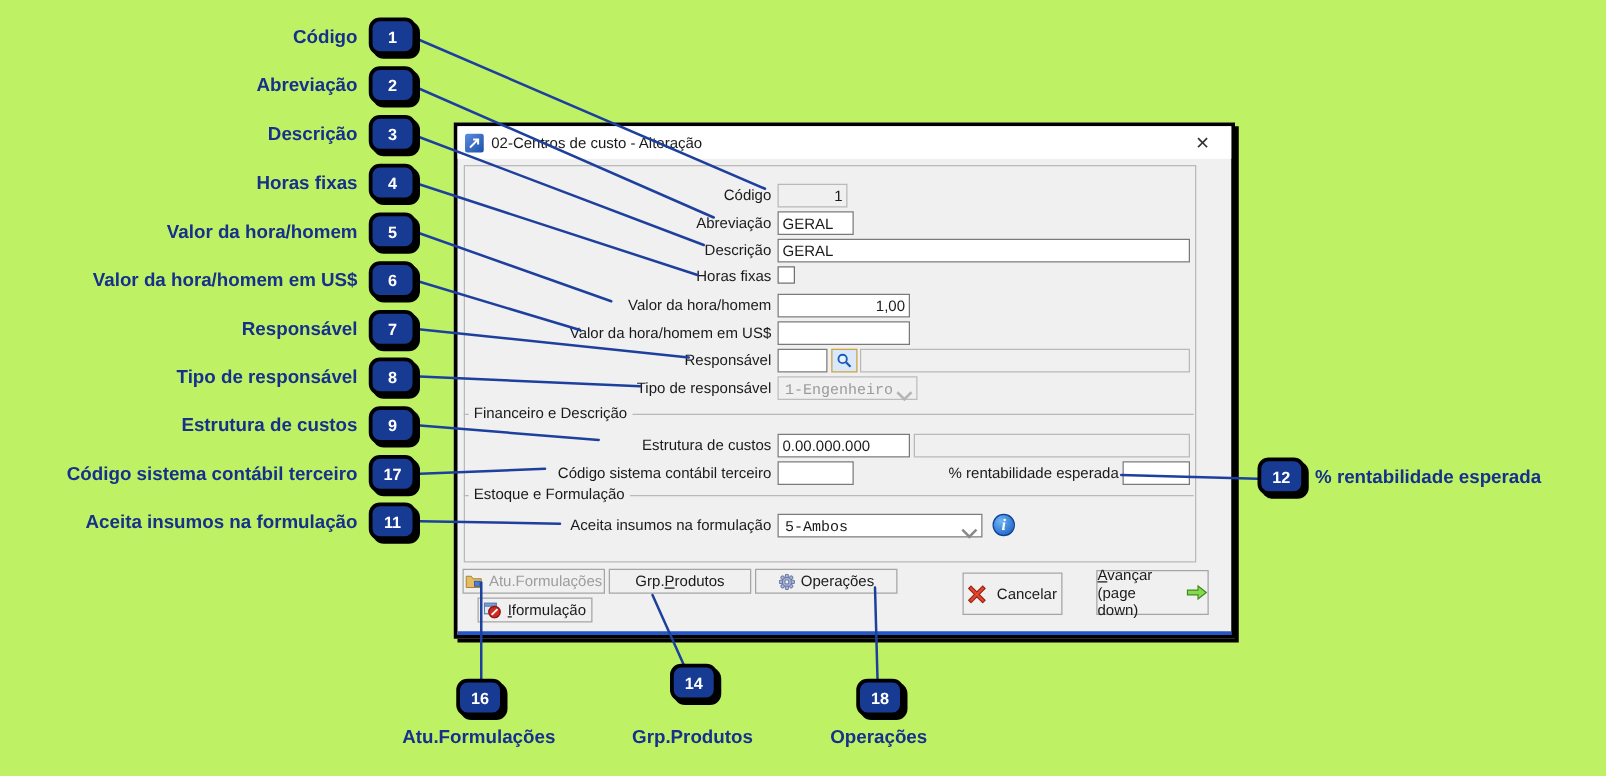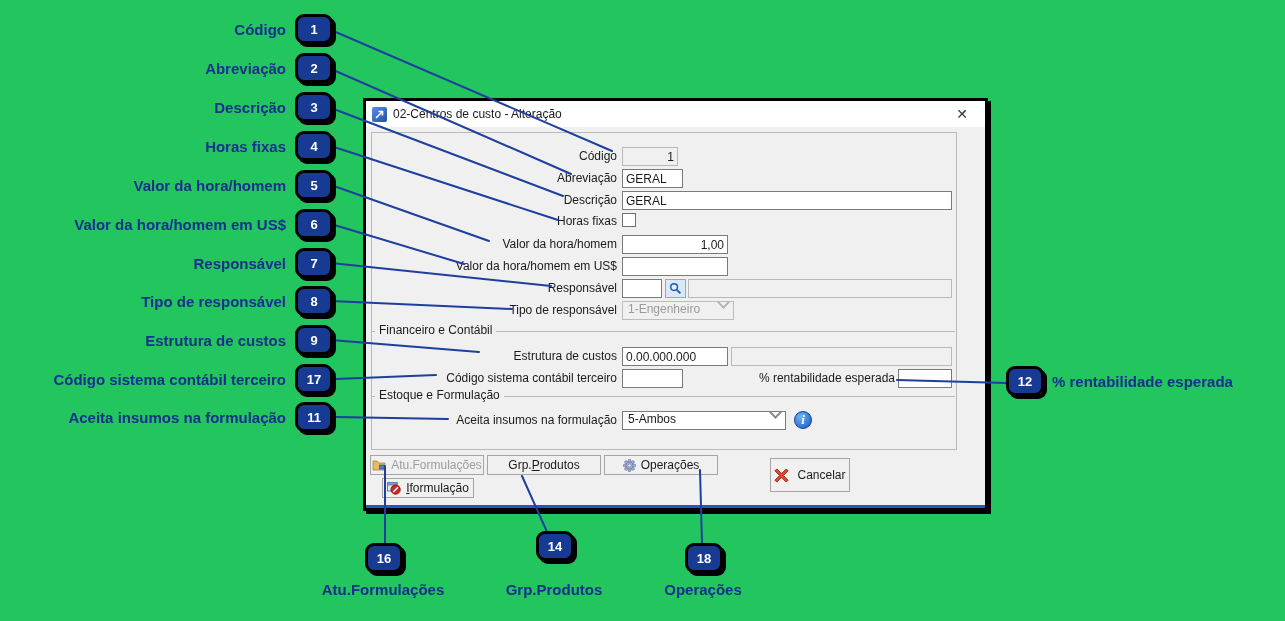--- a/index.html
+++ b/index.html
@@ -1,16 +1,16 @@
 <!DOCTYPE html>
 <html><head>
 <meta charset="utf-8">
 <style>
   html,body{margin:0;padding:0;background:#fff;}
-  .canvas{position:relative;width:1285px;height:621px;background:#22c55e;overflow:hidden;
+  .canvas{position:relative;width:1285px;height:621px;background:#bef264;overflow:hidden;
           font-family:"Liberation Sans",sans-serif;}
   
   .callout-row{position:absolute;left:0;width:333px;height:34px;display:flex;align-items:center;
                justify-content:flex-end;gap:9px;z-index:60;}
   .callout-label{font-size:15px;font-weight:bold;color:#16308c;white-space:nowrap;}
   .badge{min-width:24px;height:24px;padding:0 4px;background:#173a93;border:3px solid #000;
          border-radius:9px;box-shadow:3px 3px 0 #000;color:#fff;font-weight:bold;font-size:13px;
          display:flex;align-items:center;justify-content:center;z-index:60;}
   .badge-abs{position:absolute;z-index:60;}
   .bottom-label{position:absolute;width:200px;text-align:center;font-size:15px;font-weight:bold;
@@ -27,22 +27,22 @@
   .title-text{font-size:12px;color:#1a1a1a;white-space:nowrap;}
   .close-btn{margin-left:auto;width:34px;height:24px;display:flex;align-items:center;justify-content:center;
              font-size:14px;color:#333;cursor:default;}
   .frame{position:absolute;border:1px solid #b9b9b9;}
   .lbl{position:absolute;width:245px;text-align:right;font-size:12px;color:#1a1a1a;white-space:nowrap;}
   .fld{position:absolute;height:19px;border:1px solid #7a7a7a;background:#fff;font-size:12px;
        color:#1a1a1a;padding:0 3px;box-sizing:border-box;font-family:"Liberation Sans",sans-serif;}
   .fld.num{text-align:right;}
   .fld.dis{background:#f0f0f0;border-color:#b9b9b9;}
   .ddl{position:absolute;height:19px;border:1px solid #7a7a7a;background:#fff;font-size:12px;
-       color:#1a1a1a;display:flex;align-items:flex-start;justify-content:space-between;
-       padding:0 5px;box-sizing:border-box;}
+       color:#1a1a1a;display:flex;align-items:flex-end;justify-content:space-between;
+       padding:0 5px;box-sizing:border-box;font-family:Liberation Mono, monospace;}
   .ddl.dis{background:#f0f0f0;border-color:#bcbcbc;color:#9a9a9a;}
   .chev{width:7px;height:7px;border-right:2px solid #888;border-bottom:2px solid #888;
         transform:rotate(45deg);margin-top:-4px;flex:0 0 auto;}
   .cbx{position:absolute;width:14px;height:14px;border:1px solid #707070;background:#fff;box-sizing:border-box;}
   .gline{position:absolute;height:1px;background:#b9b9b9;}
   .gcap{position:absolute;left:4px;top:-8px;background:#f0f0f0;padding:0 4px;font-size:12px;color:#1a1a1a;white-space:nowrap;}
   .sbtn{position:absolute;height:20px;display:flex;align-items:center;justify-content:center;gap:5px;
         background:#f0f0f0;border:1px solid #a5a5a5;font-size:12px;color:#1a1a1a;box-sizing:border-box;}
   .sbtn.dis{color:#9d9d9d;}
   .bbtn{position:absolute;display:flex;align-items:center;justify-content:center;gap:8px;
@@ -184,21 +184,21 @@
     </span>
     <input class="fld dis" style="left: 322px; top: 178px; width: 264px;" disabled="" value="">
 
     <div class="lbl" style="left:6px;top:202px">Tipo de responsável</div>
     <div class="ddl dis" style="left:256px;top:200px;width:112px">
       <span>1-Engenheiro</span>
       <span class="chev" style="border-color:#b5b5b5"></span>
     </div>
 
     <div class="gline" style="left:5px;top:230px;width:584px">
-      <span class="gcap">Financeiro e Contábil</span>
+      <span class="gcap">Financeiro e Descrição</span>
     </div>
 
     <div class="lbl" style="left:6px;top:248px">Estrutura de custos</div>
     <input class="fld" style="left: 256px; top: 246px; width: 106px;" value="0.00.000.000">
     <input class="fld dis" style="left: 365px; top: 246px; width: 221px;" disabled="" value="">
 
     <div class="lbl" style="left:6px;top:270px">Código sistema contábil terceiro</div>
     <input class="fld" style="left: 256px; top: 268px; width: 61px;" value="">
     <div class="lbl" style="left:279px;top:270px;width:250px">% rentabilidade esperada</div>
     <input class="fld num" style="left: 532px; top: 268px; width: 54px;" value="">
@@ -254,17 +254,28 @@
     </div>
 
     <div class="bbtn" style="left:404px;top:357px;width:80px;height:34px">
       <span class="miniicon">
         <svg width="15" height="15" viewBox="0 0 16 16">
             <path d="M3 1 L8 6 L13 1 L15 3 L10 8 L15 13 L13 15 L8 10 L3 15 L1 13 L6 8 L1 3 Z" fill="#e2482f" stroke="#9b2413" stroke-width="1"></path>
           </svg>
       </span>
       <span>Cancelar</span>
     </div>
+    <div class="bbtn" style="left:511px;top:355px;width:90px;height:36px">
+      <span class="avtext">
+        <span><span class="u">A</span><span>vançar</span></span>
+        <span>(page down)</span>
+      </span>
+      <span class="miniicon">
+        <svg width="17" height="14" viewBox="0 0 18 14">
+            <path d="M1 5 h9 V1.5 L17 7 L10 12.5 V9 H1 z" fill="#86d94c" stroke="#3c8a1a" stroke-width="1"></path>
+          </svg>
+      </span>
+    </div>
 
     <div class="status-strip"></div>
   </div>
 
 </div>
 
 </body></html>

